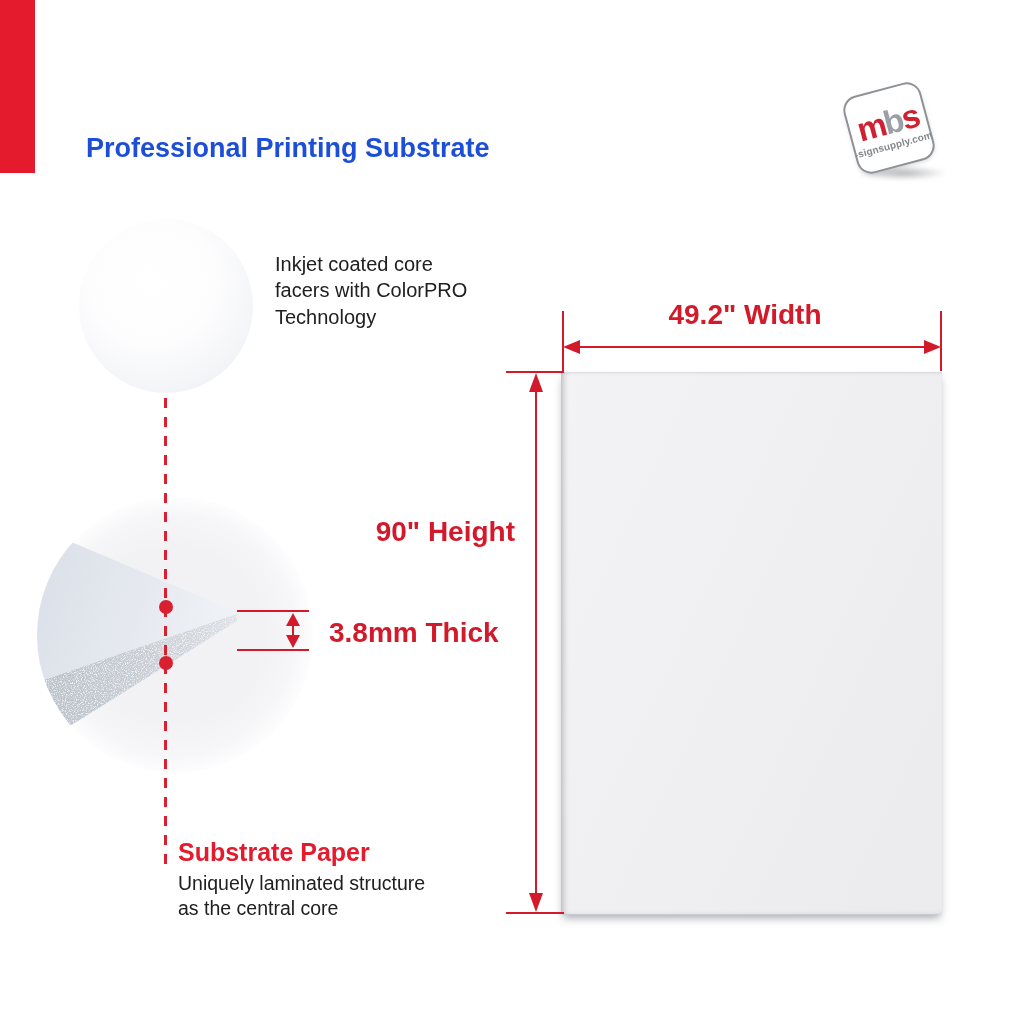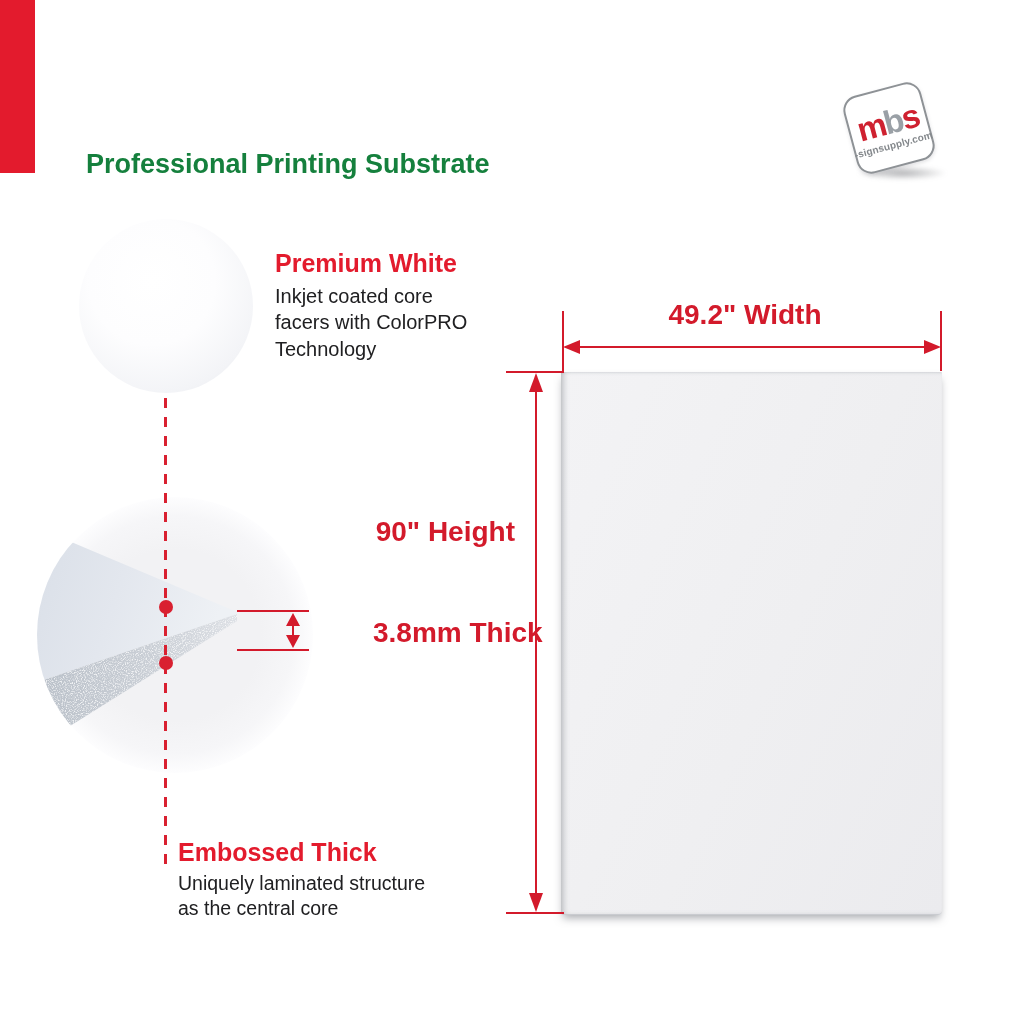--- a/index.html
+++ b/index.html
@@ -20,21 +20,21 @@
     background: #e31b2d;
   }
   .page-title {
     left: 85px; top: 72px;
     font-size: 44px; font-weight: 800; letter-spacing: -0.5px;
     color: #e31b2d; line-height: 1.1; white-space: nowrap;
   }
   .page-subtitle {
     left: 86px; top: 133px;
     font-size: 27px; font-weight: 700; letter-spacing: 0px;
-    color: #15803d; white-space: nowrap; margin-top: 16px;
+    color: #1d4ed8; white-space: nowrap;
   }
 
   
   .logo-shadow {
     left: 856px; top: 166px; width: 92px; height: 14px;
     background: radial-gradient(ellipse at center, rgba(80,82,88,0.45) 0%, rgba(80,82,88,0) 70%);
     filter: blur(2px);
     z-index: 1;
   }
   .logo-tile {
@@ -113,21 +113,21 @@
   .dim-label {
     color: #d31a2b; font-weight: 800; white-space: nowrap; z-index: 7;
   }
   .width-label {
     left: 600px; top: 299px; width: 290px; text-align: center; font-size: 28px;
   }
   .height-label {
     left: 335px; top: 516px; width: 180px; text-align: right; font-size: 28px;
   }
   .thickness-label {
-    left: 329px; top: 617px; font-size: 28px; margin-left: 44px;
+    left: 329px; top: 617px; font-size: 28px;
   }
 </style>
 </head>
 <body>
 
 <div class="stage">
 
   <div class="abs accent-bar"></div>
   <div class="abs page-subtitle">Professional Printing Substrate</div>
 
@@ -136,21 +136,20 @@
     <div class="logo-word">
       <span class="red">m</span>
       <span class="gray">b</span>
       <span class="red">s</span>
     </div>
     <div class="logo-domain">-signsupply.com</div>
   </div>
 
   <div class="abs sphere"></div>
   <div class="abs feature feature-premium">
-    <div class="heading">Premium White</div>
     <div class="body">Inkjet coated core
 facers with ColorPRO
 Technology</div>
   </div>
 
   <div class="abs dash-line"></div>
   <div class="abs red-dot dot-top"></div>
   <div class="abs red-dot dot-bottom"></div>
 
   <svg class="abs wedge-svg" width="300" height="300" viewBox="0 0 300 300">
@@ -220,18 +219,18 @@
       <polygon points="293,613 286,626 300,626"></polygon>
       <polygon points="293,648 286,635 300,635"></polygon>
     </g>
   </svg>
 
   <div class="abs dim-label width-label">49.2" Width</div>
   <div class="abs dim-label height-label">90" Height</div>
   <div class="abs dim-label thickness-label">3.8mm Thick</div>
 
   <div class="abs feature feature-embossed">
-    <div class="heading">Embossed Thick</div>
+    <div class="heading">Substrate Paper</div>
     <div class="body">Uniquely laminated structure
 as the central core</div>
   </div>
 
 </div>
 
 </body></html>

